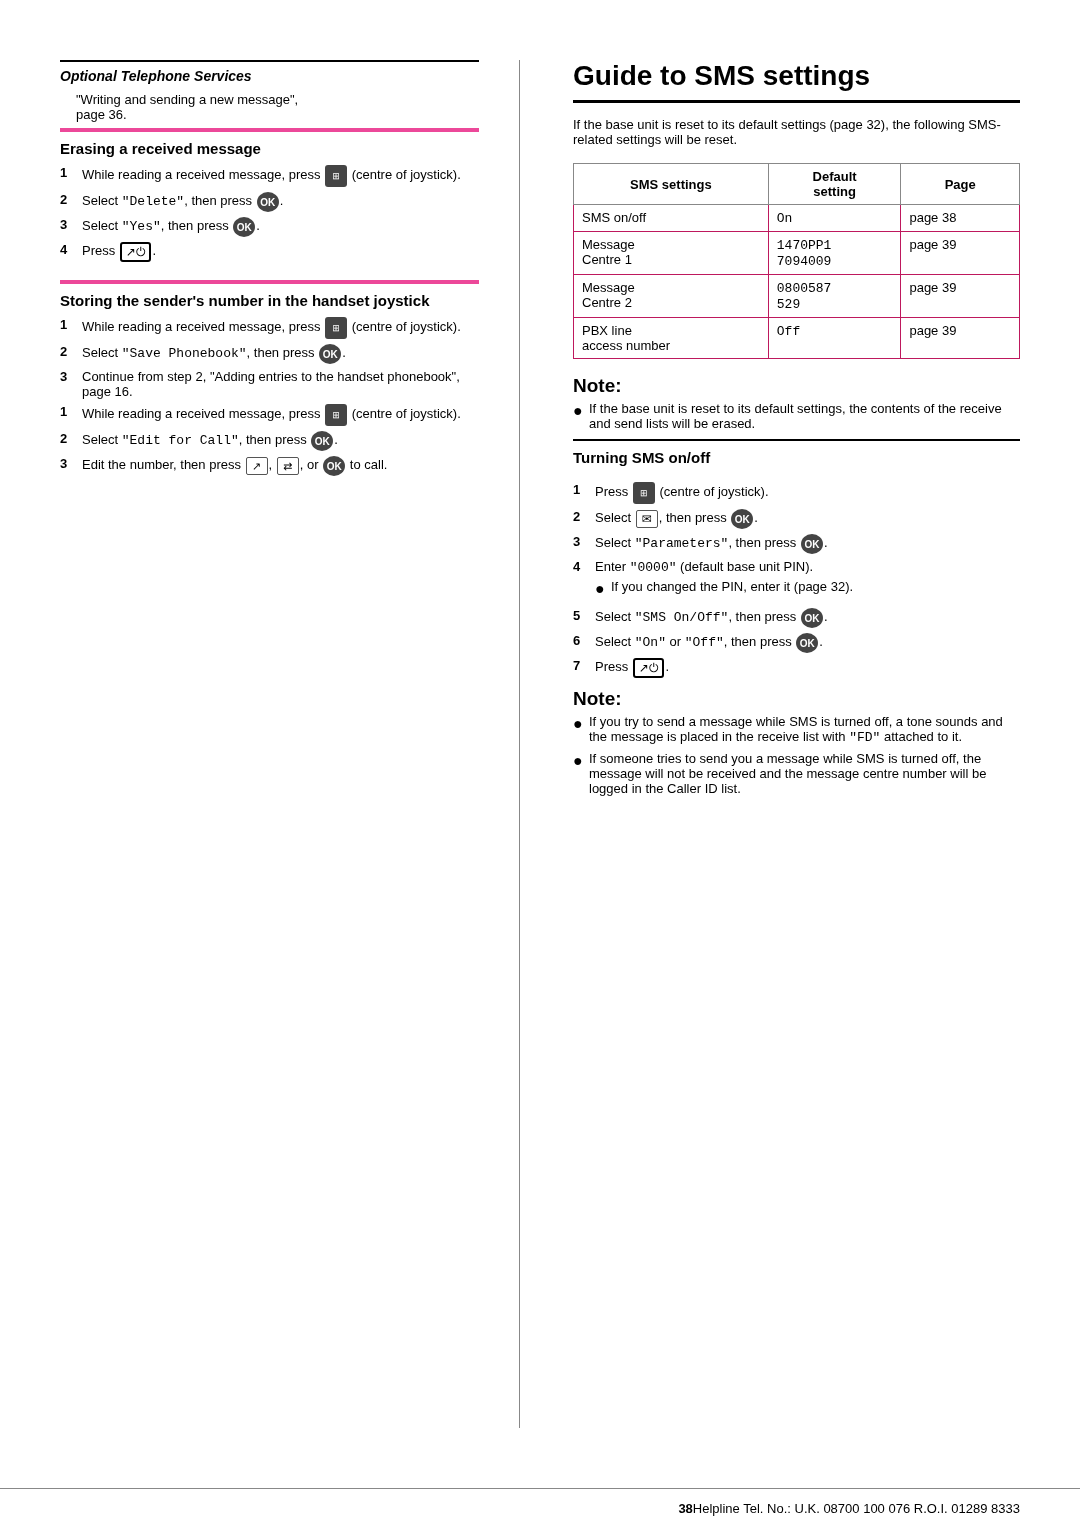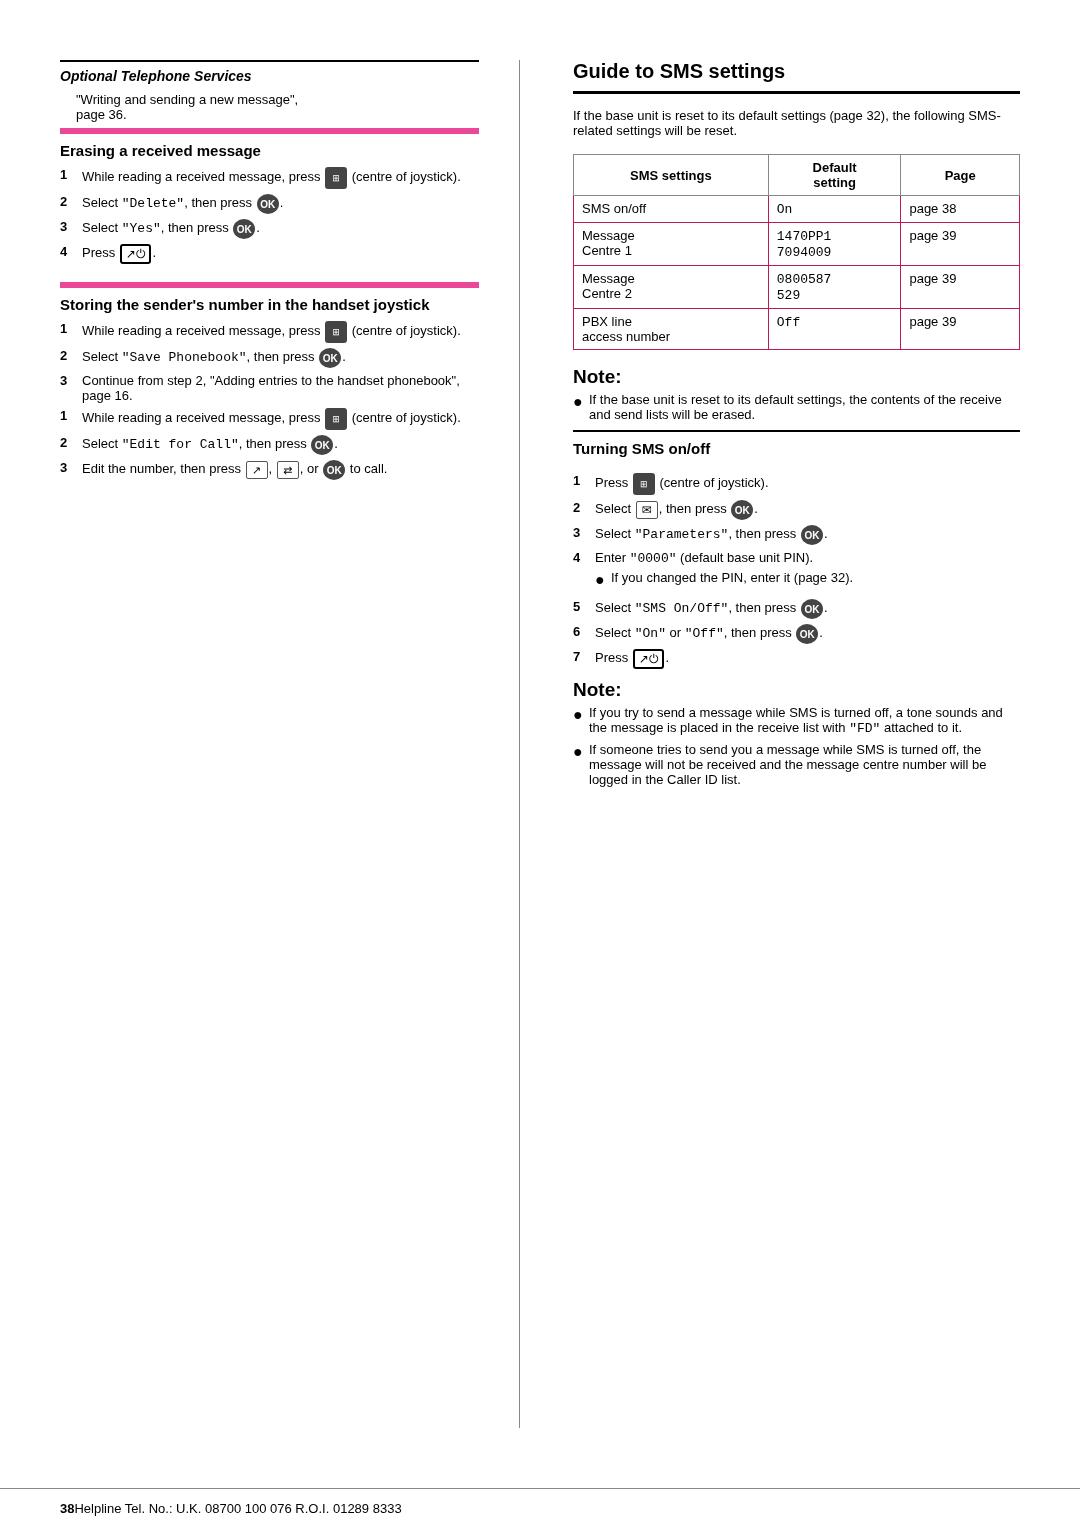--- a/index.html
+++ b/index.html
@@ -44,21 +44,21 @@
       margin-bottom: 8px;
     }
     .intro-text {
       font-size: 13px;
       margin-bottom: 6px;
       margin-left: 16px;
     }
     .section-title {
       font-weight: bold;
       font-size: 15px;
-      border-top: 6px solid #ec4899;
+      border-top: 4px solid #ec4899;
       padding-top: 8px;
       margin-top: 18px;
       margin-bottom: 8px;
     }
     .section-title-first {
       margin-top: 4px;
     }
     .steps {
       list-style: none;
       padding: 0;
@@ -102,21 +102,21 @@
       vertical-align: middle;
       margin: 0 1px;
       font-style: normal;
     }
     code {
       font-family: 'Courier New', Courier, monospace;
       font-size: 13px;
     }
     
     .page-title {
-      font-size: 20px;
+      font-size: 28px;
       font-weight: bold;
       border-bottom: 3px solid #000;
       padding-bottom: 8px;
       margin-bottom: 14px;
     }
     .right-intro {
       font-size: 13px;
       margin-bottom: 16px;
     }
     
@@ -161,21 +161,21 @@
       border-top: 2px solid #000;
       padding-top: 8px;
       margin-top: 8px;
       margin-bottom: 16px;
     }
     
     .footer {
       border-top: 1px solid #888;
       padding: 12px 60px;
       display: flex;
-      justify-content: flex-start;
+      justify-content: flex-end;
       align-items: center;
       font-size: 13px;
     }
     .footer-page {
       font-weight: bold;
     }
     .sms-icon {
       display: inline-flex;
       align-items: center;
       justify-content: center;

